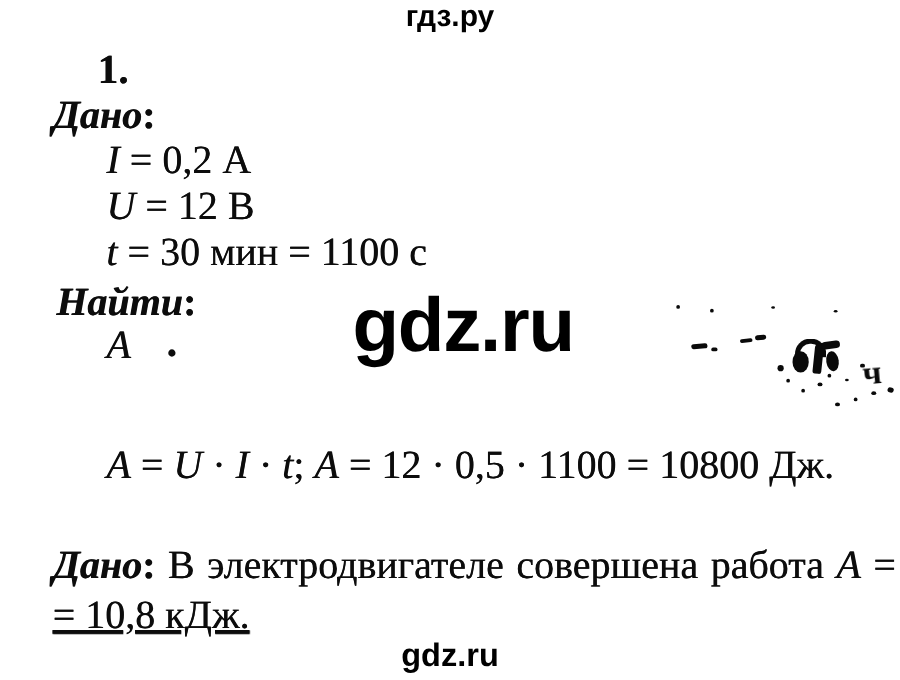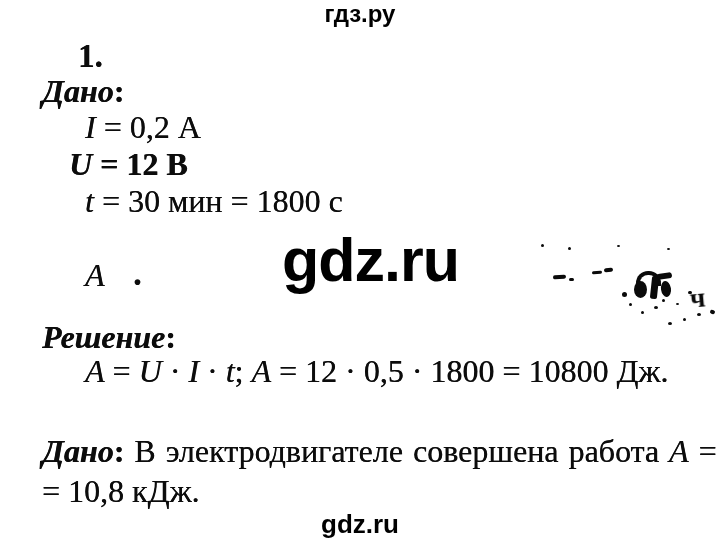--- a/index.html
+++ b/index.html
@@ -23,29 +23,29 @@
   }
   .site-header { top: 0px; left: 0; width: 720px; text-align: center; font-size: 24px; line-height: 28px; }
   .site-footer { top: 509px; left: 0; width: 720px; text-align: center; font-size: 26px; line-height: 30px; }
   .watermark   { top: 227px; left: 282px; font-size: 61px; line-height: 66px; letter-spacing: -1px; }
 
   
   .bodyline { font-size: 32px; line-height: 38px; text-shadow: 0.3px 0.3px 0 #1a1a1a; }
   .num  { top: 37px;  left: 78px; font-size: 33px; font-weight: bold; }
   .dano { top: 72px;  left: 42px; }
   .g1   { top: 108px; left: 85px; }
-  .g2   { top: 145px; left: 69px; font-weight: bold; }
+  .g2   { top: 145px; left: 85px; }
   .g3   { top: 182px; left: 85px; }
   .najti{ top: 222px; left: 45px; }
   .findv{ top: 256px; left: 85px; }
   .find-dot { top: 252px; left: 133px; font-size: 36px; font-weight: bold; }
   .resh { top: 318px; left: 42px; }
   .form { top: 352px; left: 85px; }
   .otv1 { top: 432px; left: 42px; width: 676px; word-spacing: 2px; }
-  .otv2 { top: 472px; left: 42px; }
+  .otv2 { top: 472px; left: 42px; text-decoration: underline; }
 
   .bi { font-weight: bold; font-style: italic; }
   .b  { font-weight: bold; }
   .it { font-style: italic; }
 
   
   .ink { position: absolute; background: #0a0a0a; }
   .rnd { border-radius: 50%; }
   .bar { border-radius: 2px; }
   .arc { position: absolute; background: transparent; border: 4px solid #0a0a0a;
@@ -61,31 +61,31 @@
   <div class="abs site-mark site-header">гдз.ру</div>
 
   <div class="abs bodyline num">1.</div>
 
   <div class="abs bodyline dano"><span class="bi">Дано</span><span class="b">:</span></div>
 
   <div class="abs bodyline g1"><span class="it">I</span><span> = 0,2 А</span></div>
 
   <div class="abs bodyline g2"><span class="it">U</span><span> = 12 В</span></div>
 
-  <div class="abs bodyline g3"><span class="it">t</span><span> = 30 мин = 1800 с</span></div>
+  <div class="abs bodyline g3"><span class="it">t</span><span> = 30 мин = 1100 с</span></div>
 
+  <div class="abs bodyline najti"><span class="bi">Найти</span><span class="b">:</span></div>
 
   <div class="abs bodyline findv it">A</div>
   <div class="abs find-dot">.</div>
 
   <div class="abs site-mark watermark">gdz.ru</div>
 
-  <div class="abs bodyline resh"><span class="bi">Решение</span><span class="b">:</span></div>
 
-  <div class="abs bodyline form"><span class="it">A</span><span> = </span><span class="it">U</span><span> · </span><span class="it">I</span><span> · </span><span class="it">t</span><span>; </span><span class="it">A</span><span> = 12 · 0,5 · 1800 = 10800 Дж.</span></div>
+  <div class="abs bodyline form"><span class="it">A</span><span> = </span><span class="it">U</span><span> · </span><span class="it">I</span><span> · </span><span class="it">t</span><span>; </span><span class="it">A</span><span> = 12 · 0,5 · 1100 = 10800 Дж.</span></div>
 
   <div class="abs bodyline otv1"><span class="bi">Дано</span><span class="b">: </span><span>В электродвигателе совершена работа </span><span class="it">А</span><span> =</span></div>
 
   <div class="abs bodyline otv2">= 10,8 кДж.</div>
 
   <div>
     <div class="ink rnd" style="left:541px; top:244px; width:3px; height:3px;"></div>
     <div class="ink rnd" style="left:568px; top:247px; width:3px; height:3px;"></div>
     <div class="ink rnd" style="left:617px; top:245px; width:3px; height:2px;"></div>
     <div class="ink rnd" style="left:667px; top:248px; width:3px; height:2px;"></div>

